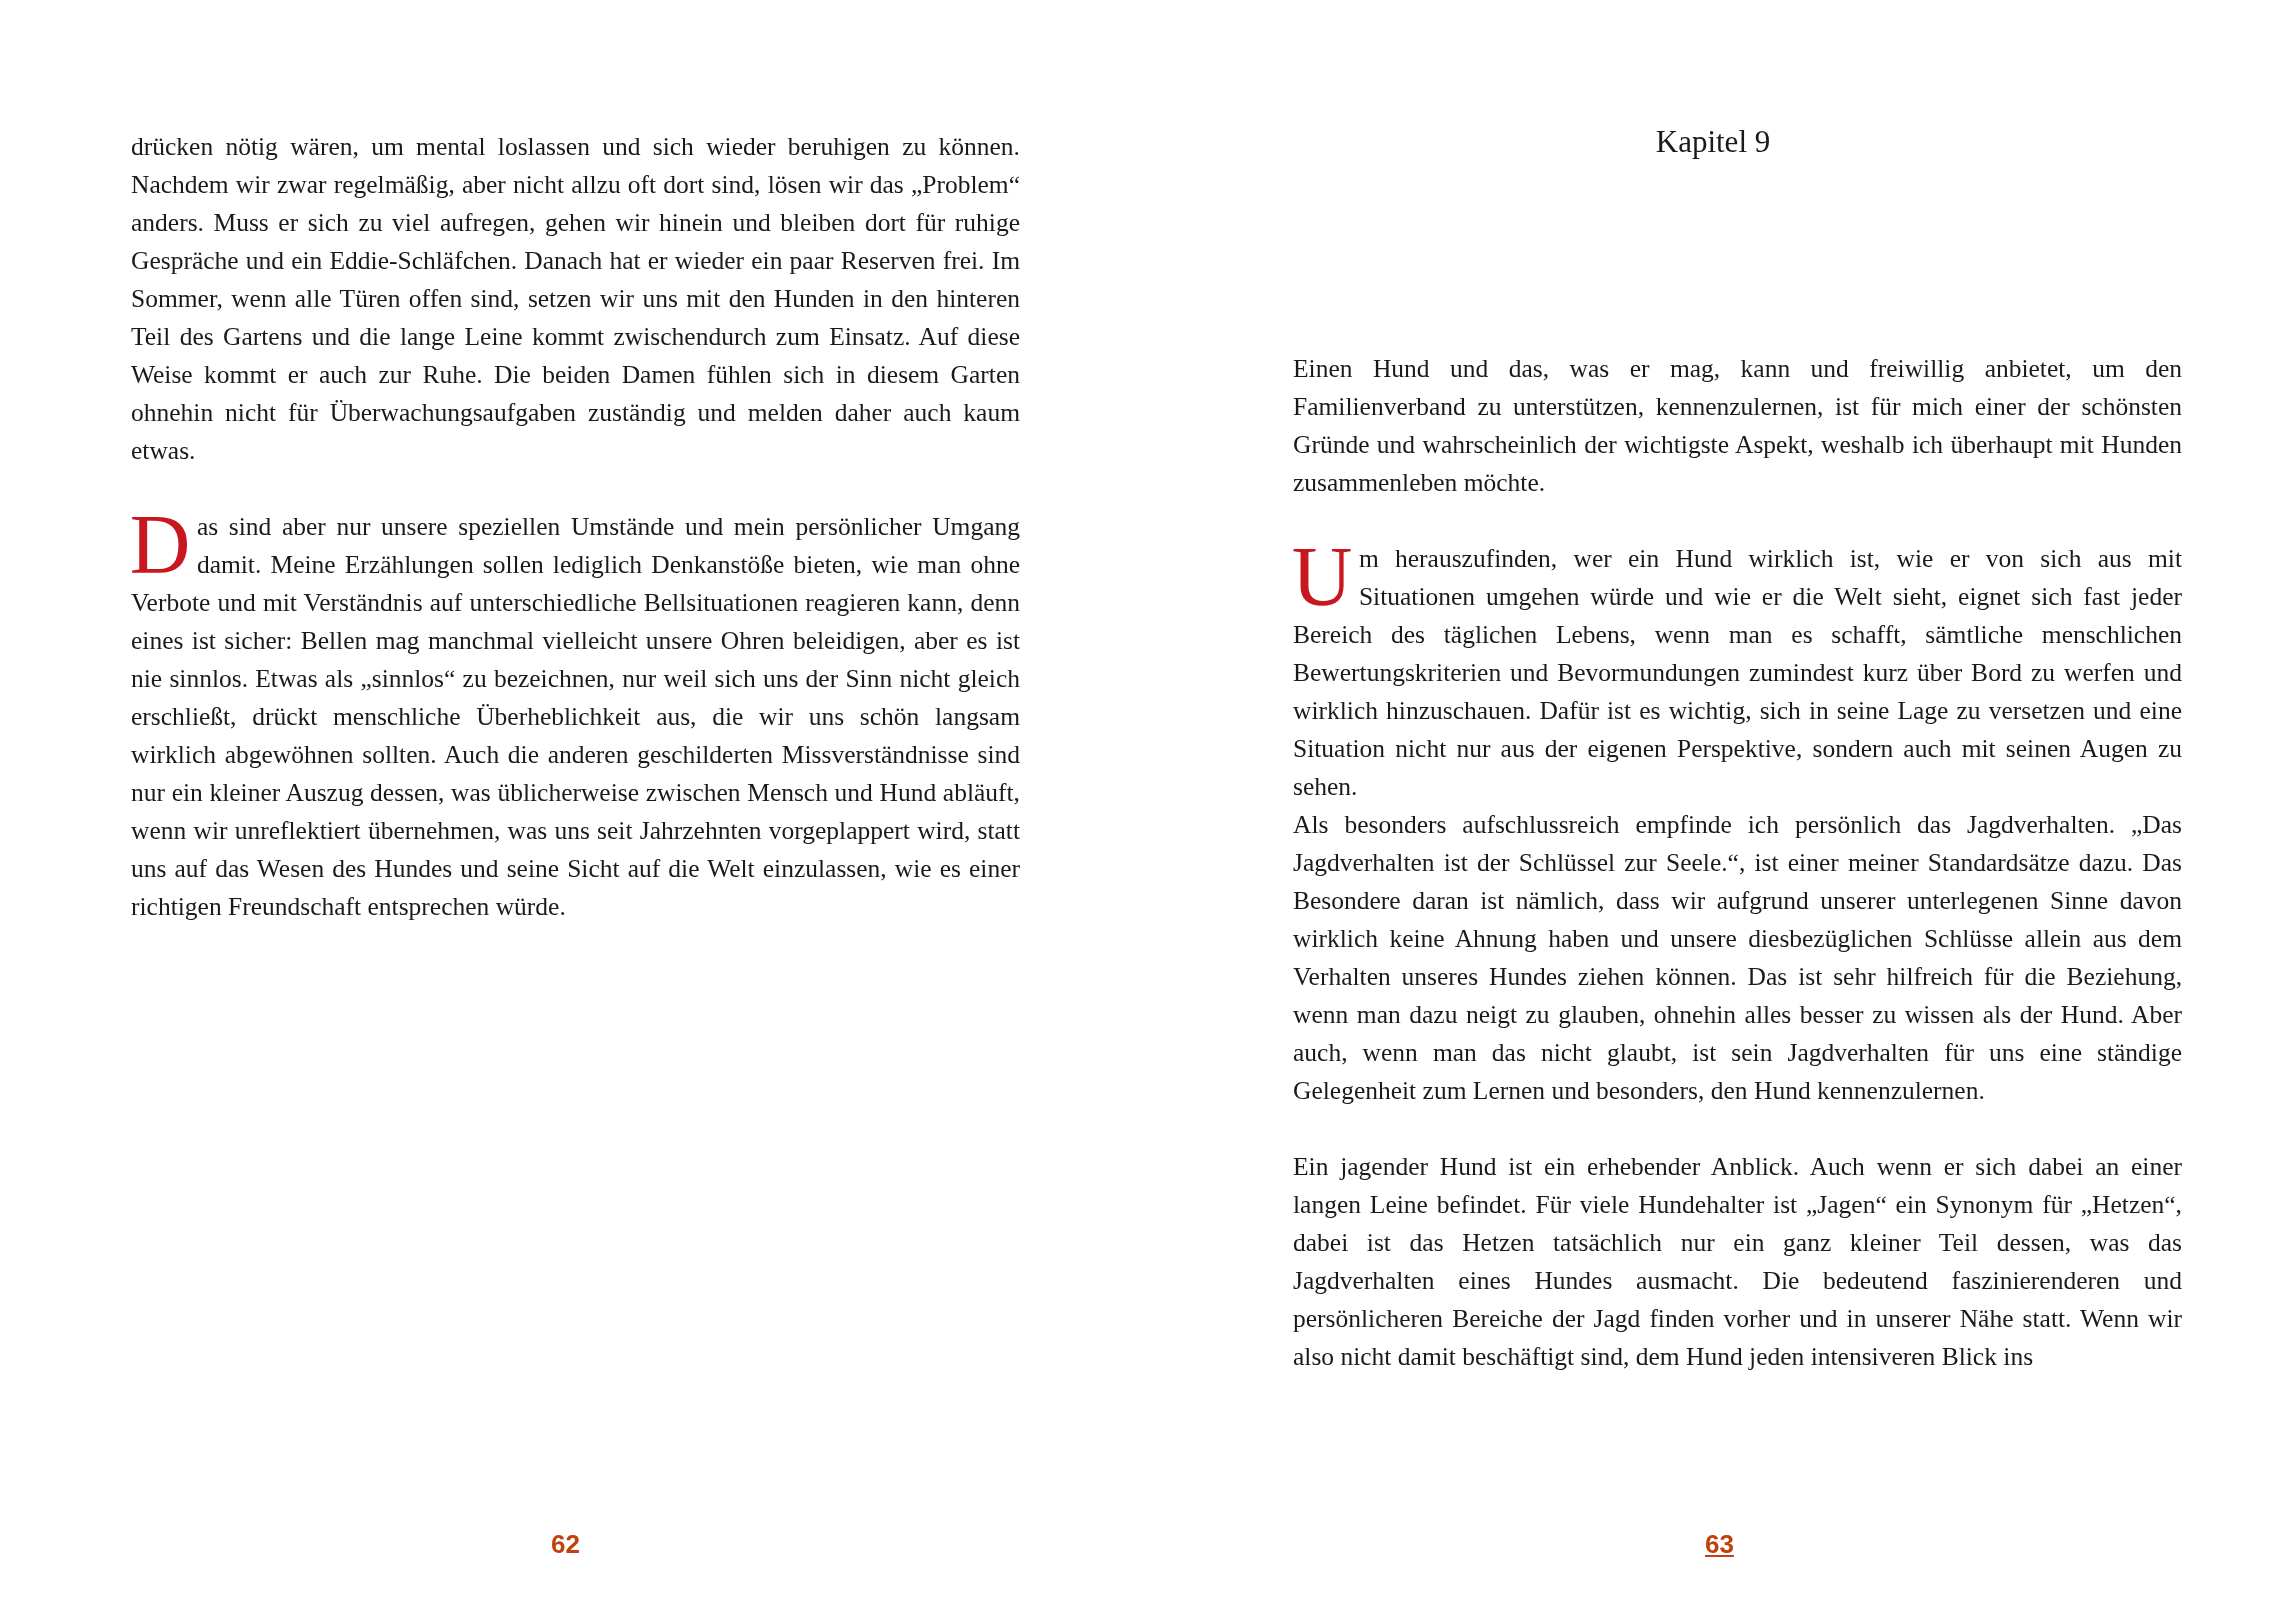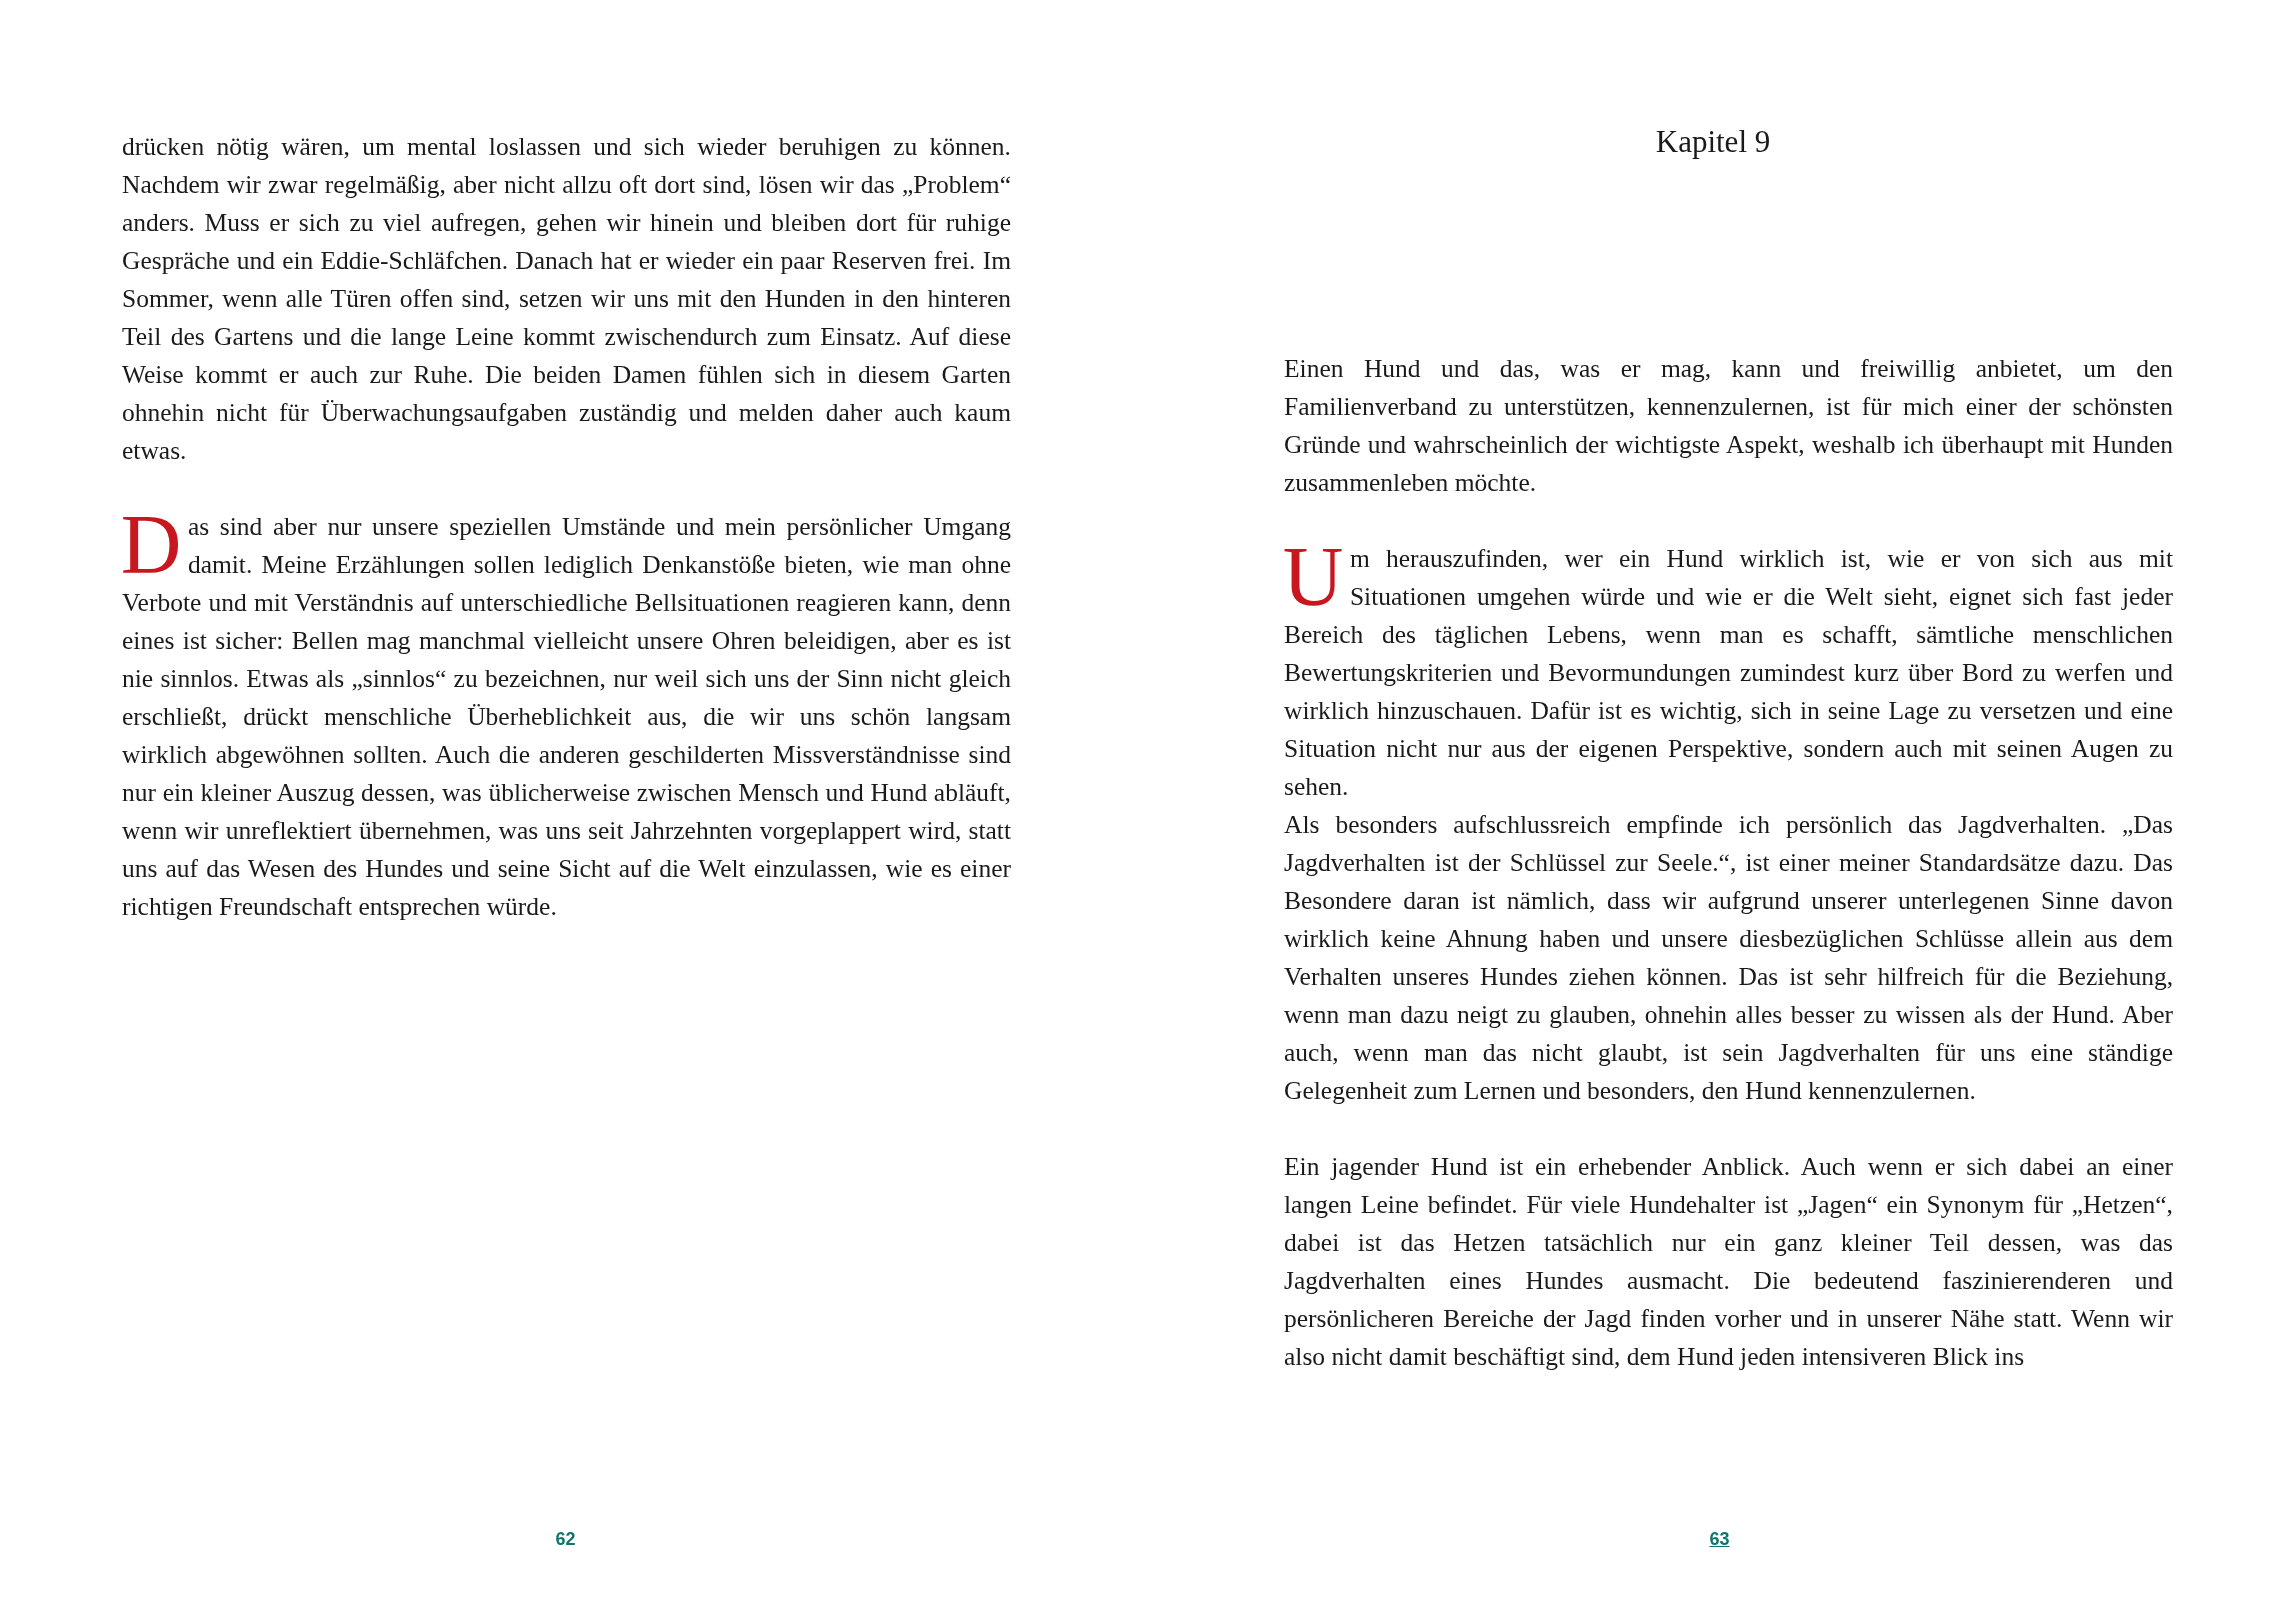--- a/index.html
+++ b/index.html
@@ -8,20 +8,21 @@
   #page-left { left: 0; width: 1142px; }
   #page-right { left: 1142px; width: 1142px; }
   .column {
     position: absolute;
     font-family: "Liberation Serif", "DejaVu Serif", serif;
     font-size: 25.5px;
     line-height: 38px;
     color: #1a1a1a;
     text-align: justify;
     hyphens: manual;
+    margin-left: 9px;
   }
   #page-left .column { left: 122px; top: 128px; width: 889px; }
   #page-right .column { left: 142px; top: 350px; width: 889px; }
   .column p { margin: 0; }
   .column p.para-gap { margin-top: 38px; }
   .dropcap {
     float: left;
     font-family: "Liberation Serif", "DejaVu Serif", serif;
     color: #c8171e;
     font-size: 84px;
@@ -46,21 +47,21 @@
     font-size: 23.5px;
     color: #c8171e;
     letter-spacing: 0.7px;
     margin-top: 38px;
     line-height: 38px;
   }
   .page-number {
     position: absolute; top: 1529px; width: 131px;
     text-align: center;
     font-family: "Liberation Sans", "DejaVu Sans", sans-serif;
-    font-weight: bold; font-size: 18px; color: #0f766e;
+    font-weight: bold; font-size: 26px; color: #c2410c;
   }
   #page-left .page-number { left: 500px; }
   #page-right .page-number { left: 512px; text-decoration: underline; }
 </style>
 </head>
 <body>
 
 <div class="page" id="page-left">
   <div class="column">
     <p>drücken nötig wären, um mental loslassen und sich wieder beruhigen zu können. Nachdem wir zwar regelmäßig, aber nicht allzu oft dort sind, lösen wir das „Problem“ anders. Muss er sich zu viel aufregen, gehen wir hinein und bleiben dort für ruhige Gespräche und ein Eddie-Schläfchen. Danach hat er wieder ein paar Reserven frei. Im Sommer, wenn alle Türen offen sind, setzen wir uns mit den Hunden in den hinteren Teil des Gartens und die lange Leine kommt zwischendurch zum Einsatz. Auf diese Weise kommt er auch zur Ruhe. Die beiden Damen fühlen sich in diesem Garten ohnehin nicht für Überwachungsaufgaben zuständig und melden daher auch kaum etwas.</p>

